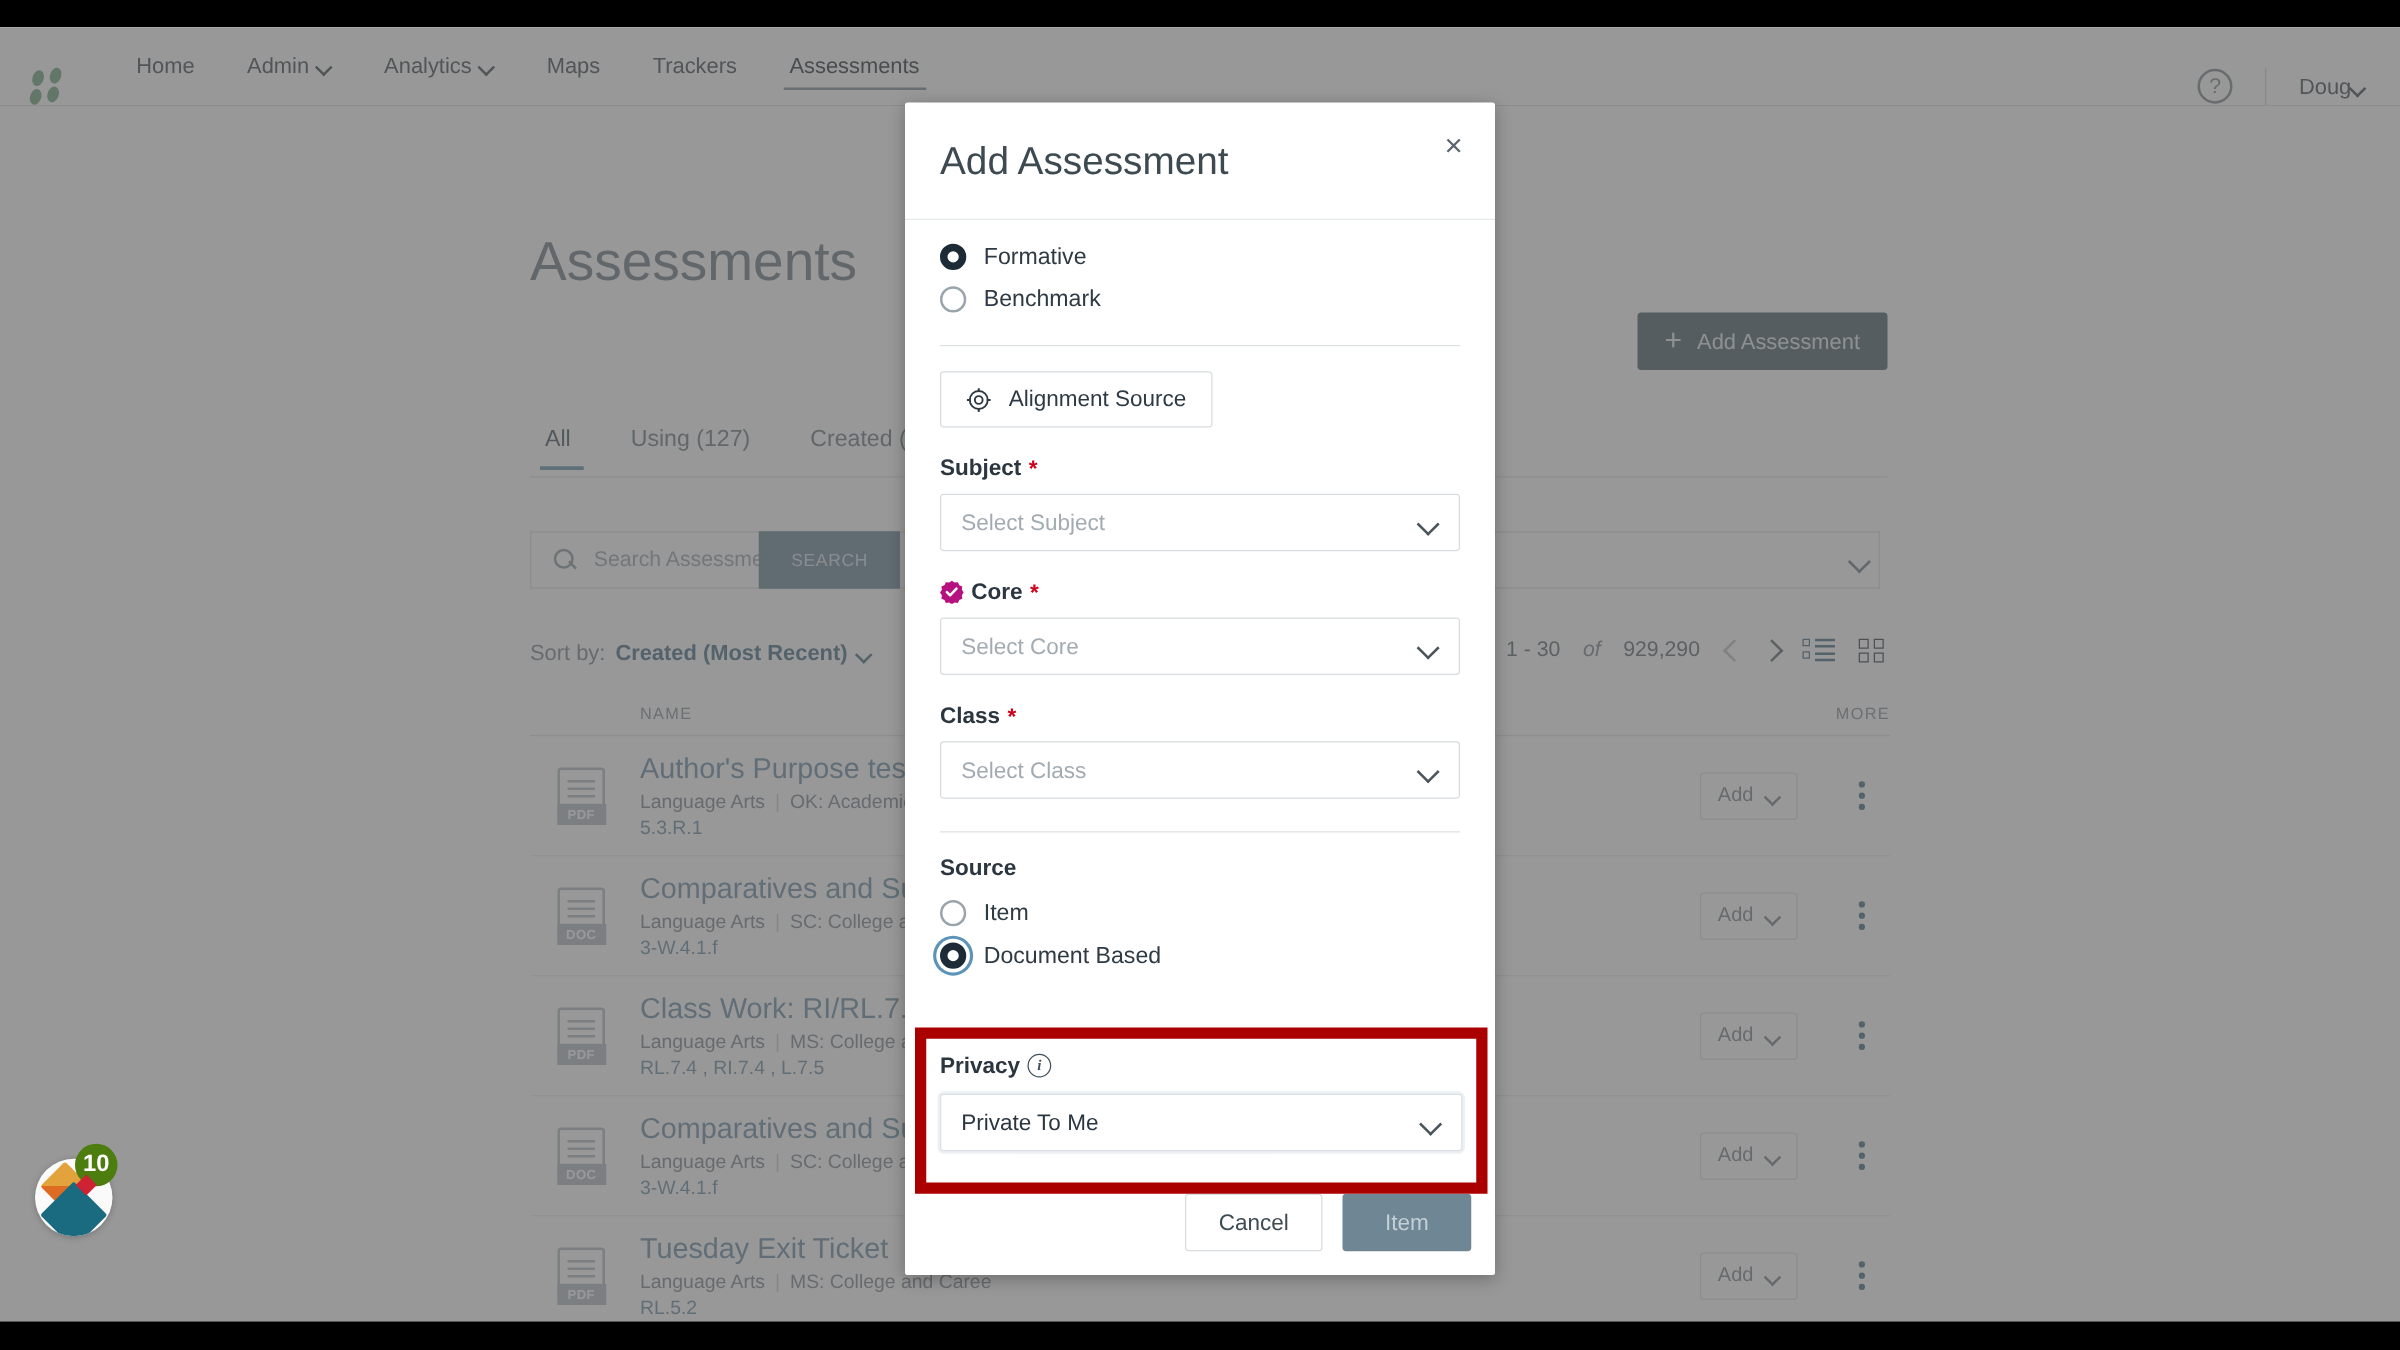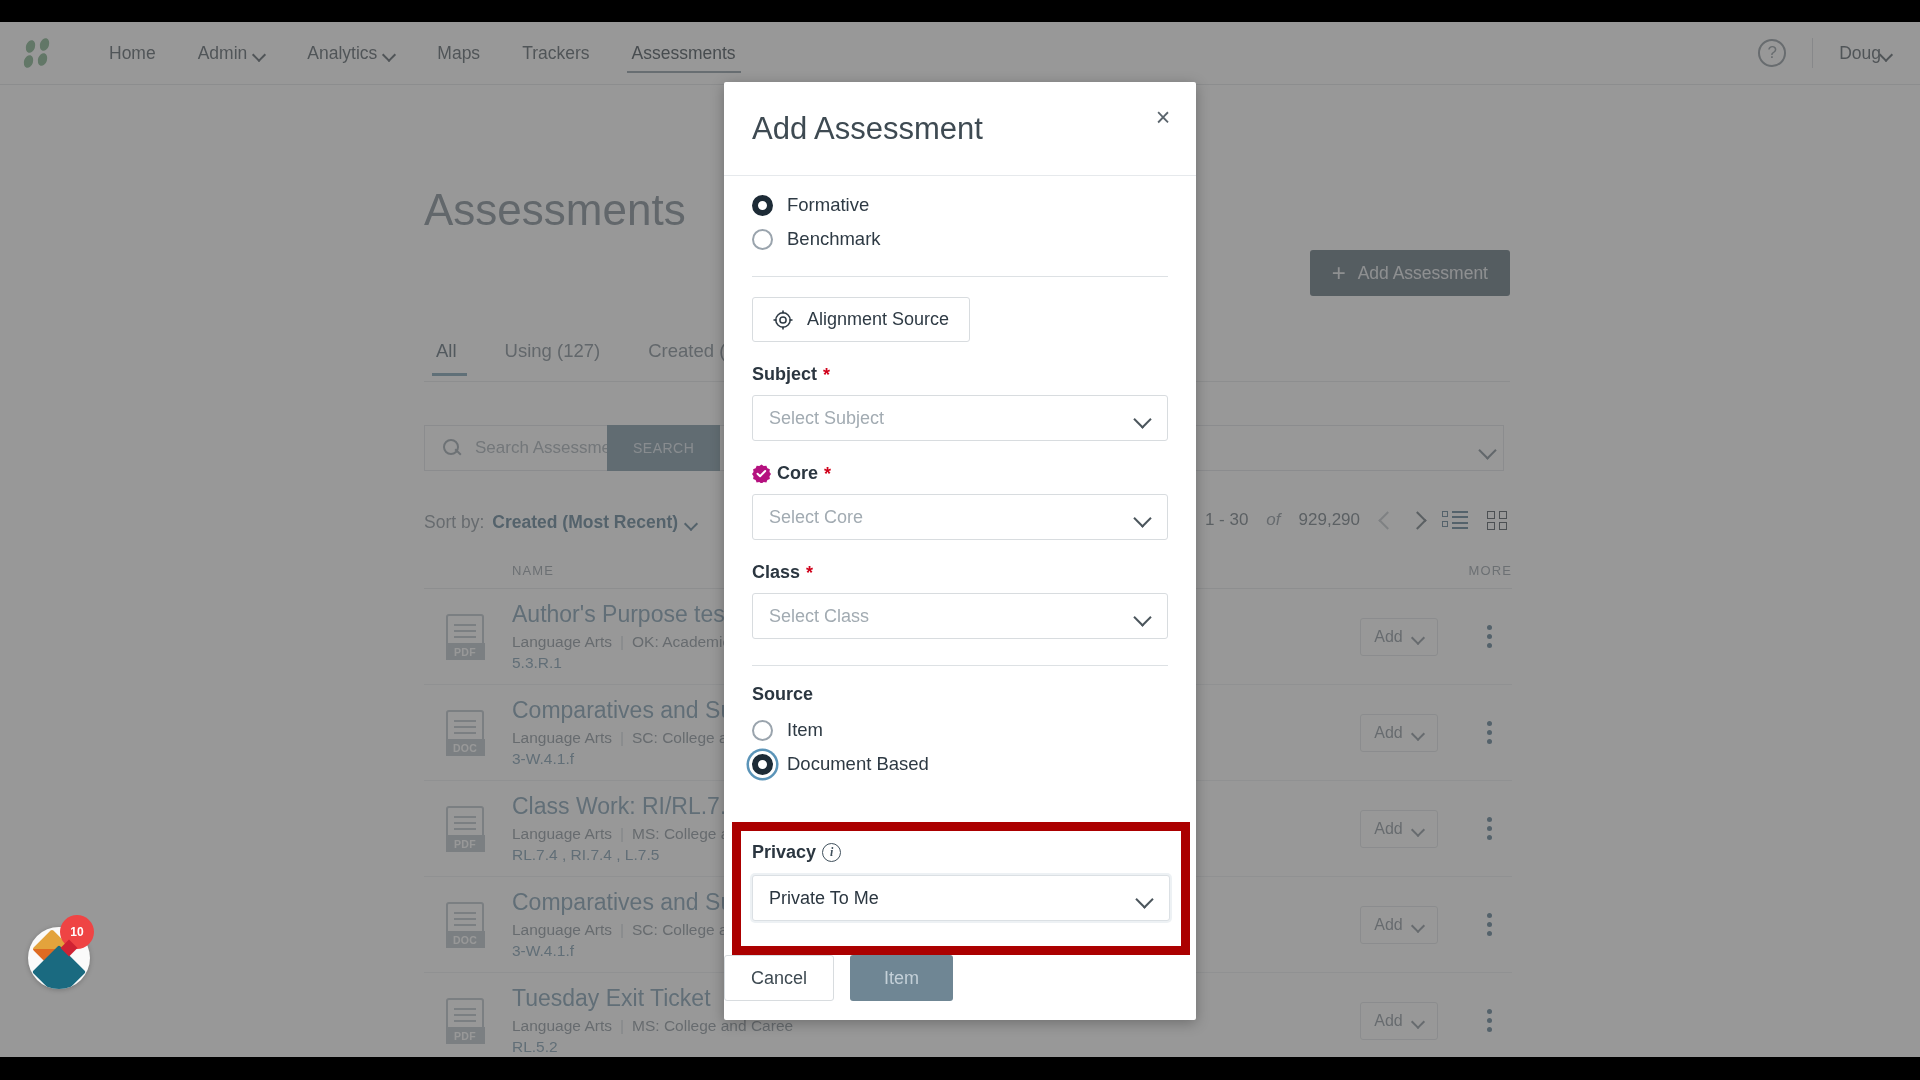--- a/index.html
+++ b/index.html
@@ -31,21 +31,21 @@
     background: rgba(77,77,77,0.58);
     z-index: 50;
   }
 
   
   .navbar {
     position: absolute; left: 0; top: 0;
     width: 1920px; height: 63px;
     background: #ffffff;
     border-bottom: 1px solid #e2e5e8;
-    display: flex; align-items: center;
+    display: flex; align-items: flex-end;
   }
   .logo { margin-left: 24px; width: 40px; height: 30px; position: relative; }
   .logo i {
     position: absolute; background: #7fb08a; border-radius: 50% 50% 50% 50%;
     width: 9px; height: 13px;
   }
   .logo i:nth-child(1){ left:2px;  top:2px;  transform: rotate(18deg);}
   .logo i:nth-child(2){ left:16px; top:0px;  transform: rotate(18deg);}
   .logo i:nth-child(3){ left:0px;  top:17px; transform: rotate(18deg);}
   .logo i:nth-child(4){ left:14px; top:15px; transform: rotate(18deg);}
@@ -223,21 +223,21 @@
     overflow: hidden; z-index: 60; cursor: pointer;
   }
   .widget .d1 { position:absolute; left: 10px; top: 8px; width: 28px; height: 28px;
     background: linear-gradient(135deg,#e3a33c 0%, #e3a33c 50%, #de6b22 50%, #de6b22 100%);
     transform: rotate(45deg); border-radius:2px; }
   .widget .d2 { position:absolute; left: 12px; top: 26px; width: 38px; height: 38px;
     background: #1a6a80; transform: rotate(45deg); border-radius:2px; }
   .widget-badge {
     position: absolute; left: 60px; bottom: 108px; z-index: 61;
     width: 34px; height: 34px; border-radius: 50%;
-    background: #ef4444; color: #fff; font-size: 12px; font-weight: 700;
+    background: #4d7c0f; color: #fff; font-size: 19px; font-weight: 700;
     display:flex; align-items:center; justify-content:center;
   }
   .widget-badge::after{
     content:""; position:absolute; left: 3px; bottom: -5px; width: 12px; height: 12px;
     background:#cf2233; transform: rotate(45deg); z-index:-1;
   }
 
   
   .modal {
     position: absolute; left: 724px; top: 60px;
@@ -258,21 +258,21 @@
     width: 26px; height: 26px; font-size: 25px; color: #5b656d;
     display:flex; align-items:center; justify-content:center; cursor: pointer;
     line-height: 1;
   }
   .modal-body {
     flex: 1; overflow: hidden; padding: 0 28px;
     position: relative;
   }
   .modal-footer {
     height: 84px; flex: none; display: flex; align-items: center;
-    gap: 16px; padding-right: 39px;
+    justify-content: flex-end; gap: 16px; padding-right: 19px;
   }
   .btn-cancel {
     height: 46px; padding: 0 26px; border: 1px solid #d8dcdf; background: #fff;
     color: #3e4a52; font-size: 18px; border-radius: 3px; cursor: pointer;
     font-family: "Liberation Sans", sans-serif;
   }
   .btn-next {
     height: 46px; padding: 0 34px; border: none; background: #6f8694;
     color: #c4d0d8; font-size: 18px; border-radius: 3px; cursor: not-allowed;
     font-family: "Liberation Sans", sans-serif;

